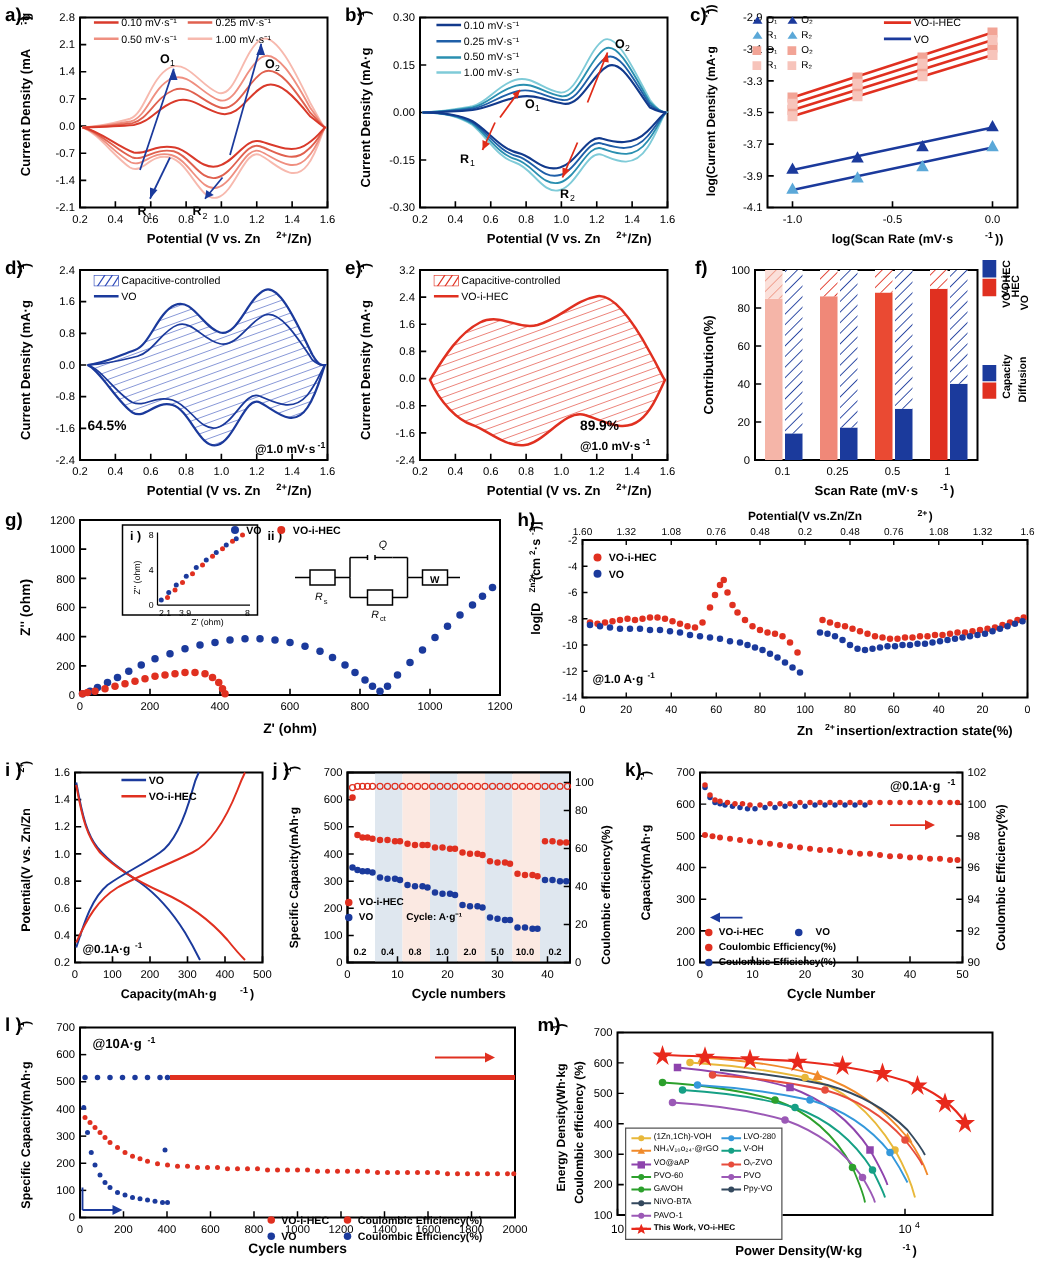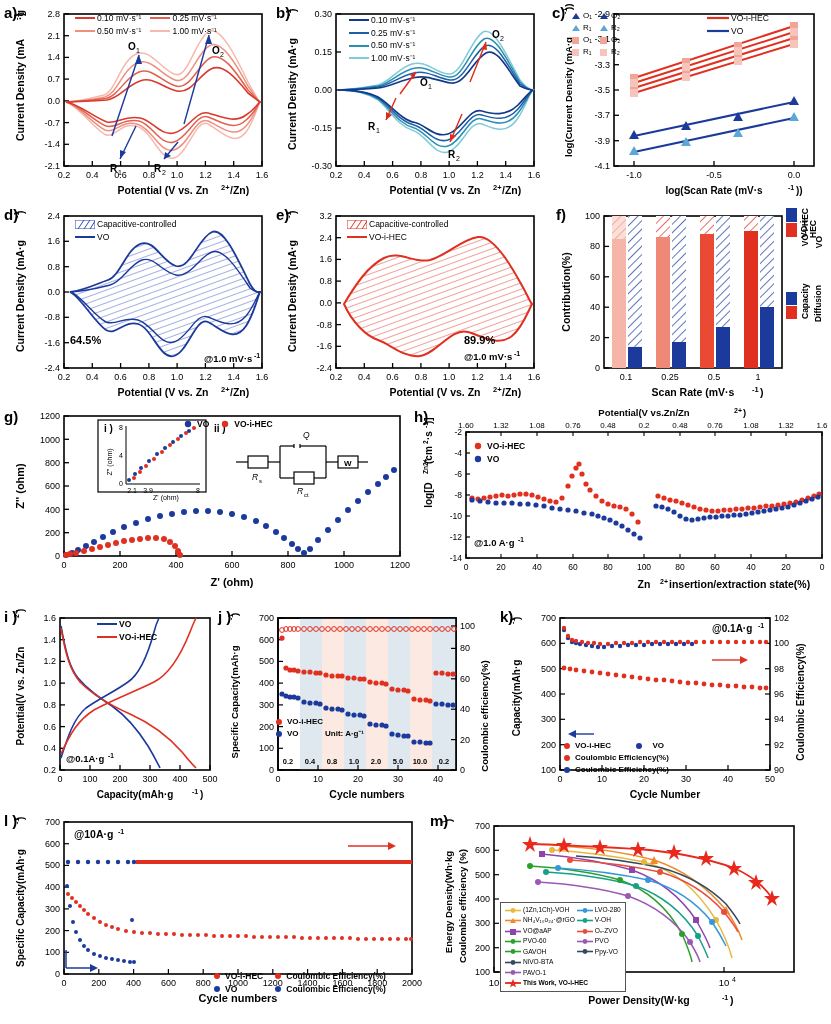--- a/index.html
+++ b/index.html
@@ -327,21 +327,21 @@
     </g>
     <g fill="#5ba8d8">
       <polygon points="78,144 83,153 73,153"></polygon>
             <polygon points="130,135 135,144 125,144"></polygon>
       <polygon points="182,126 187,135 177,135"></polygon>
             <polygon points="238,110 243,119 233,119"></polygon>
     </g>
   </g>
 </svg>
 </div>
-<div class="legbox" style="left:570px;top:10px;">
+<div class="legbox" style="left:600px;top:10px;">
   <table style="border-collapse:collapse;font-size:8px;">
     <tbody>
           <tr>
             <td>
               <svg width="10" height="8">
                 <polygon points="5,1 9,7 1,7" fill="#1b3a9c"></polygon>
               </svg>
             </td>
         <td style="padding-right:6px;">O₁</td>
         <td>
@@ -1409,21 +1409,21 @@
       <td style="font-weight:bold;">VO-i-HEC</td>
             <td></td>
           </tr>
     <tr>
             <td>
               <svg width="12" height="8">
                 <circle cx="6" cy="4" r="3" fill="#1b3a9c"></circle>
               </svg>
             </td>
       <td style="font-weight:bold;padding-right:6px;">VO</td>
-      <td style="font-weight:bold;">Unit: A·g⁻¹</td>
+      <td style="font-weight:bold;">Cycle: A·g⁻¹</td>
           </tr>
   </tbody>
       </table>
 </div>
 
 <div class="plabel" style="left:500px;top:608px;">k)</div>
 <div class="panel" style="left:504px;top:606px;">
 <svg width="327" height="205" viewBox="0 0 327 205">
   <g font-size="9">
     <rect x="56" y="12" width="210" height="152" fill="none" stroke="#000" stroke-width="1.6"></rect>

